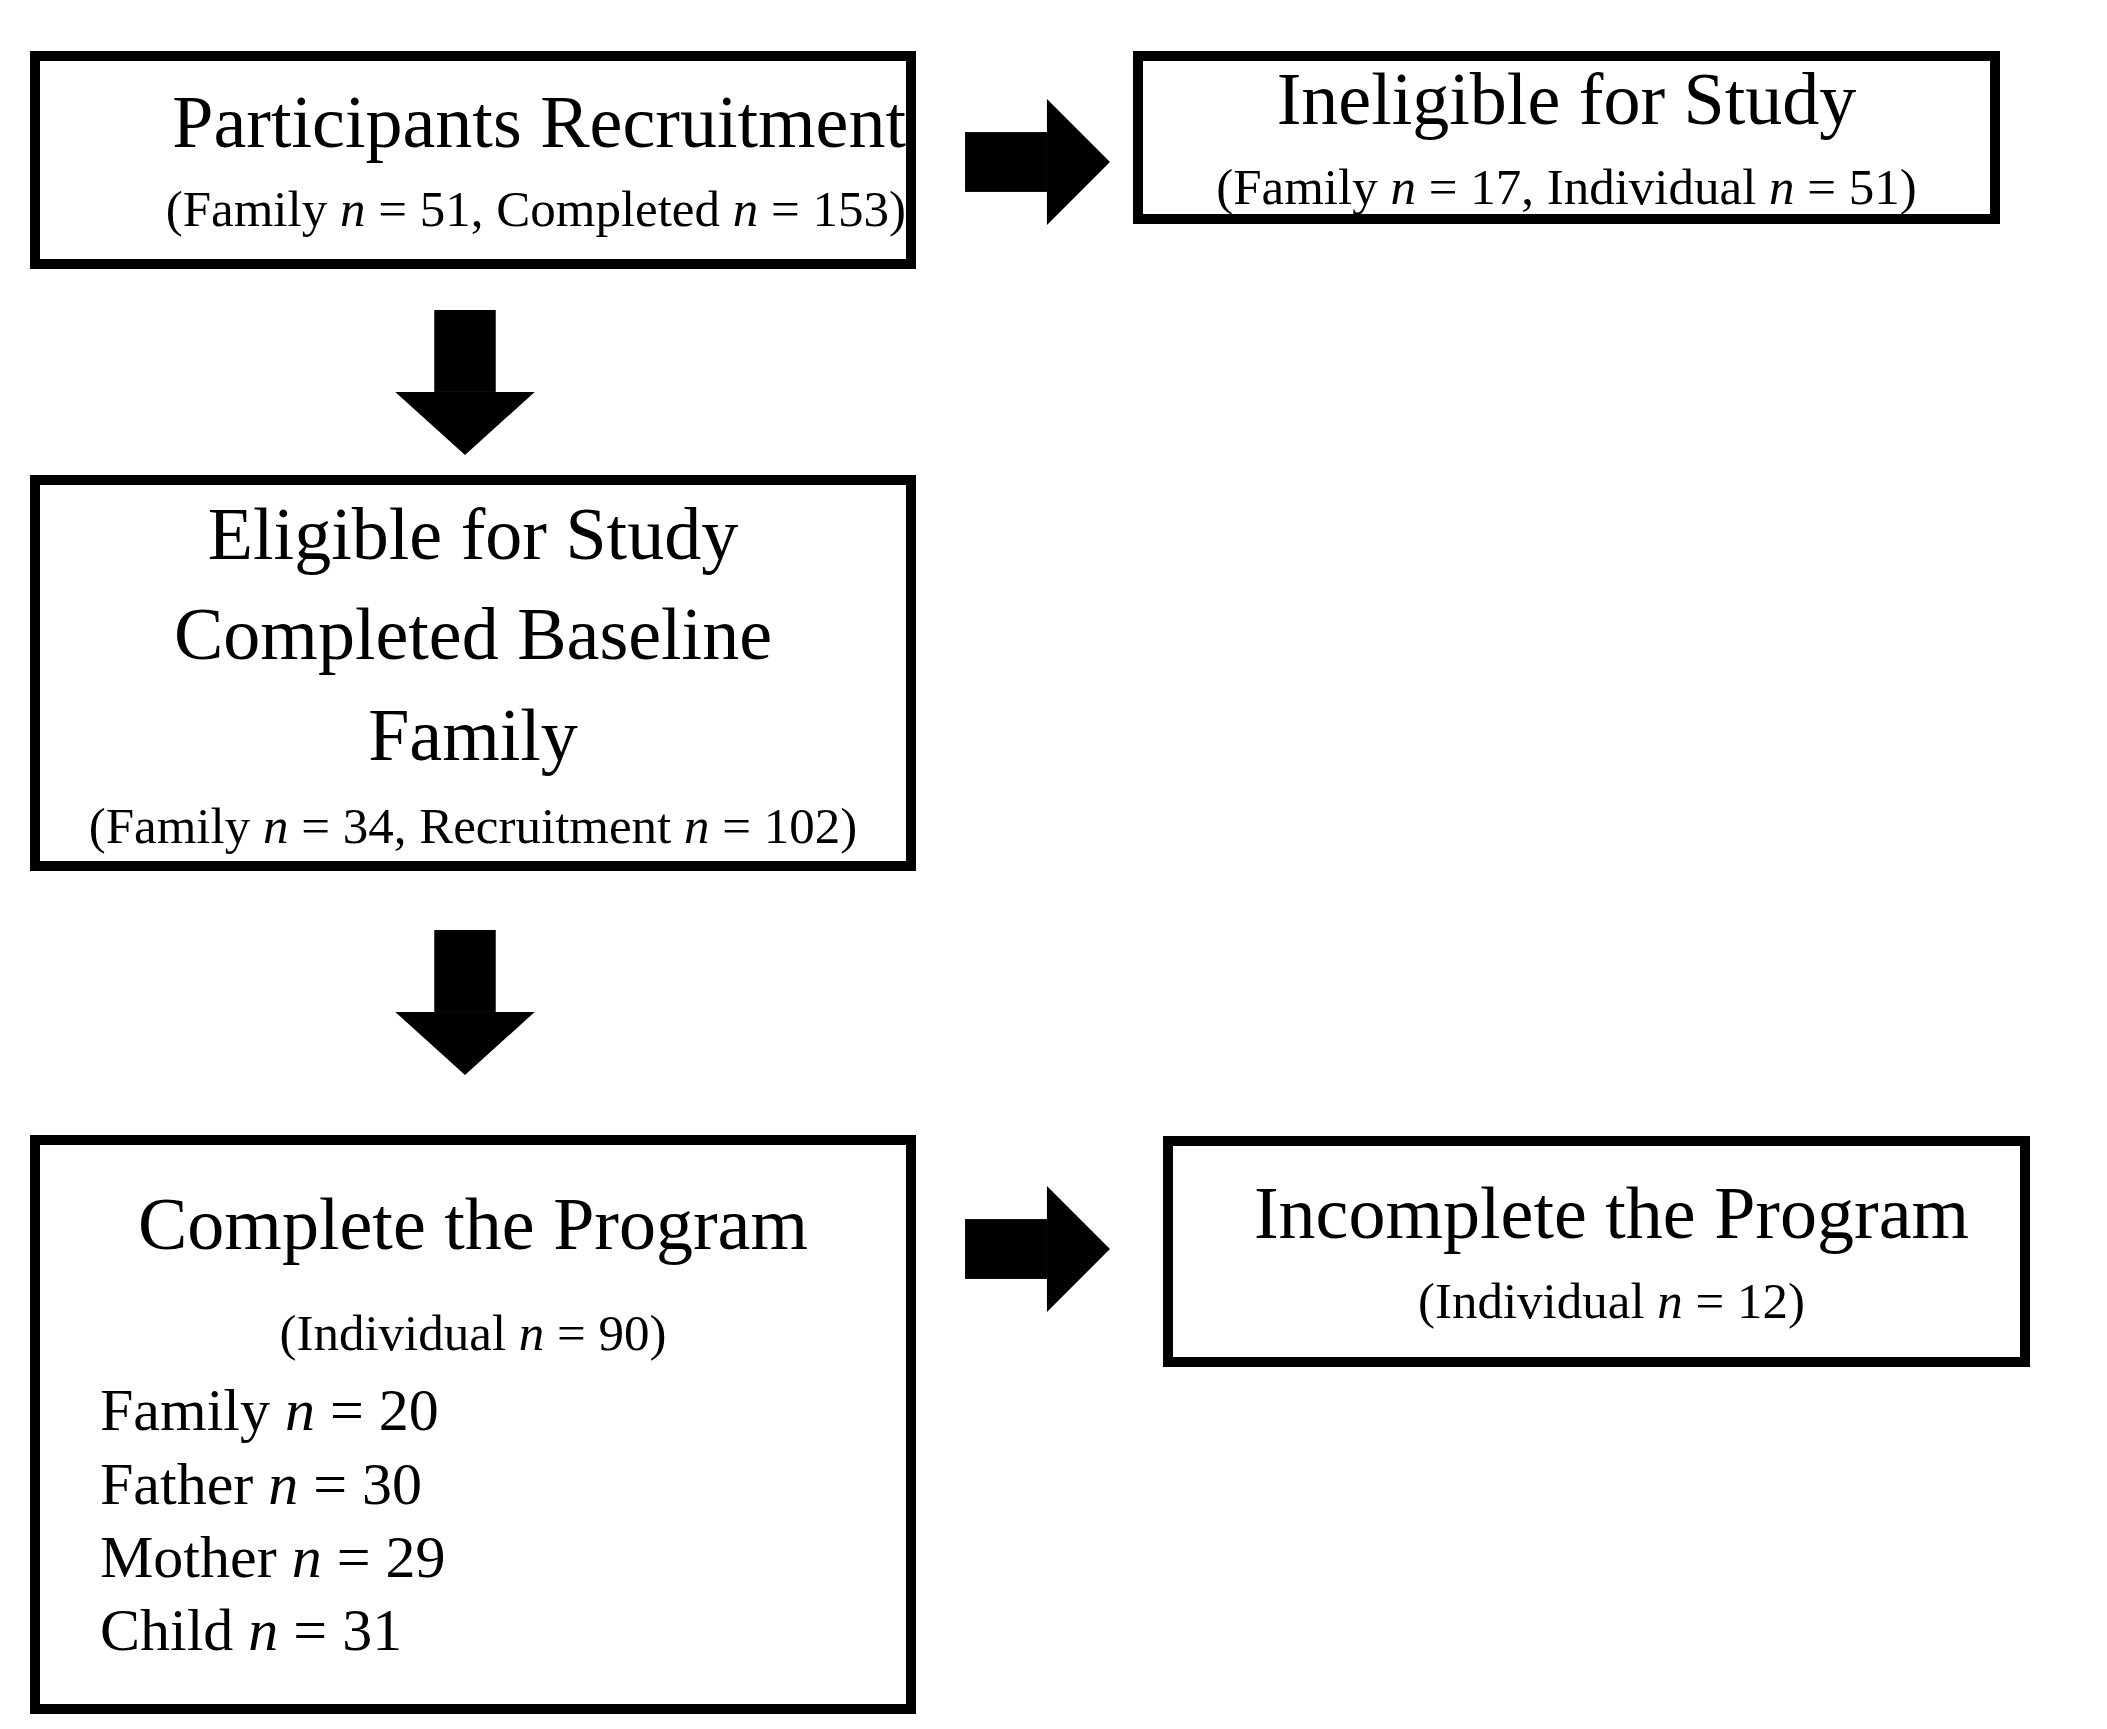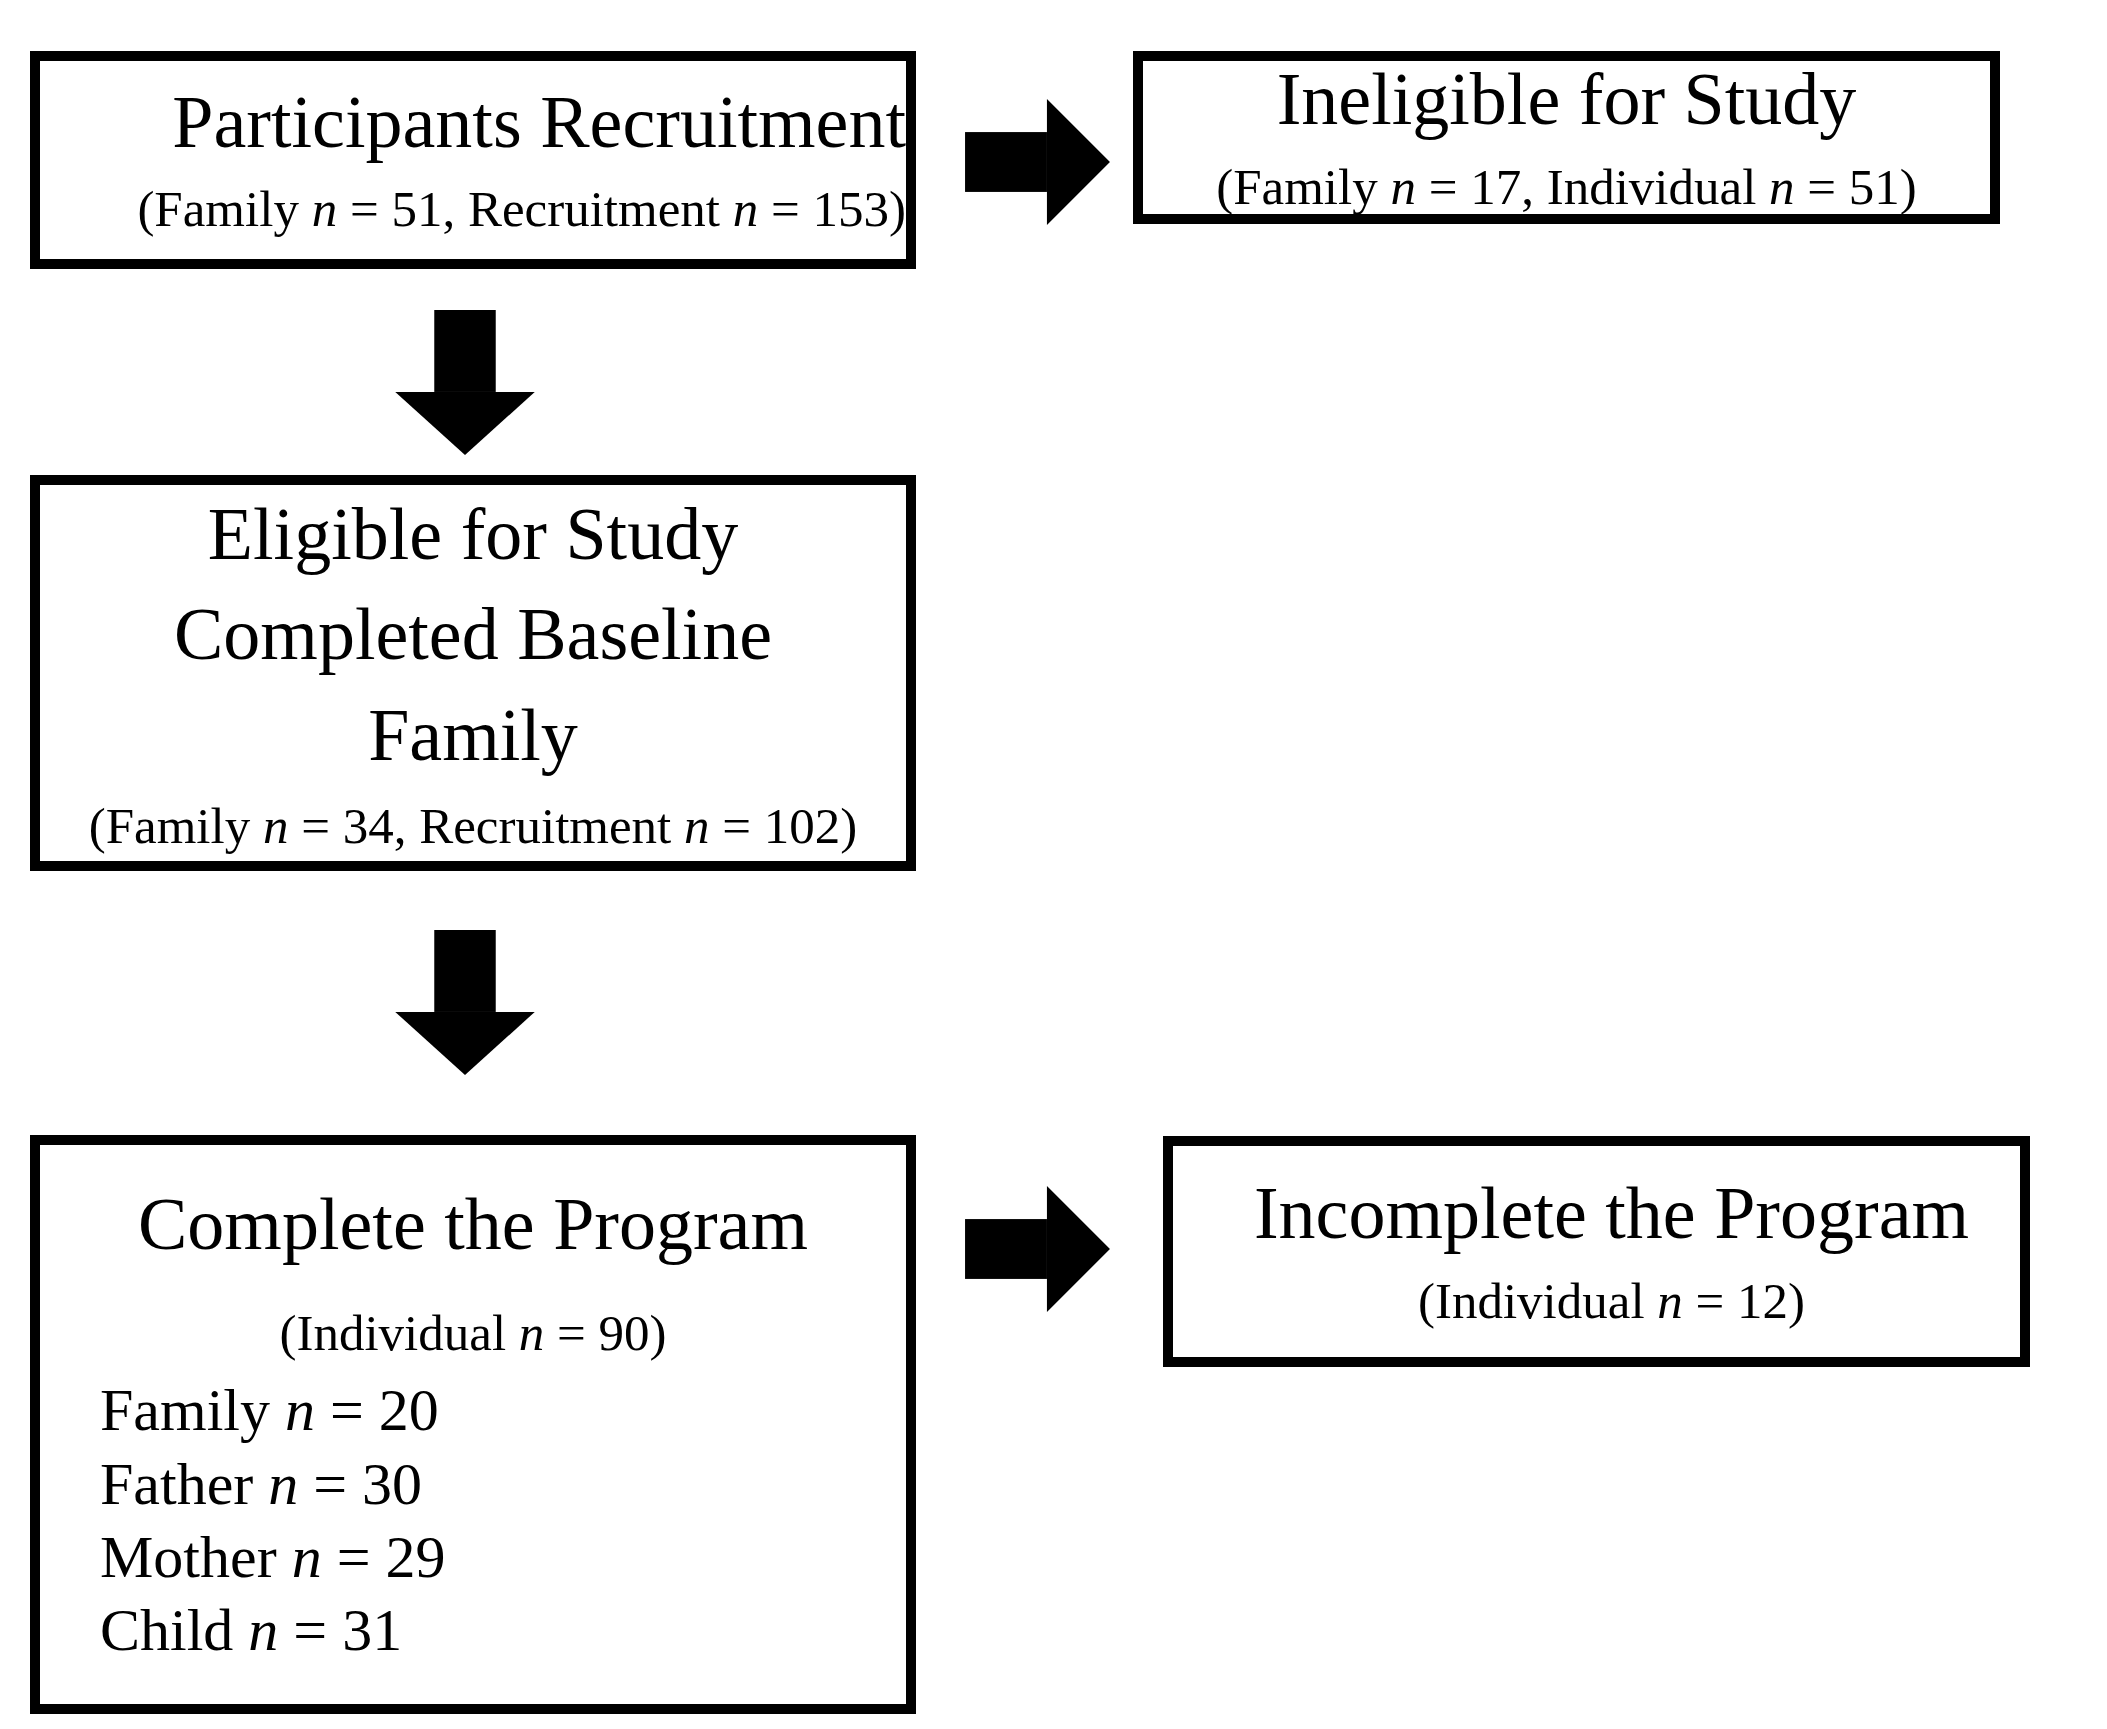--- a/index.html
+++ b/index.html
@@ -75,21 +75,21 @@
   #arrow-complete-to-incomplete    { left: 965px; top: 1186px; width: 145px; height: 126px; }
   .arrow svg { display: block; width: 100%; height: 100%; }
 </style>
 </head>
 <body>
 
 <div id="canvas">
 
   <div class="box" id="box-recruitment">
     <div class="box-title">Participants Recruitment</div>
-    <div class="box-detail"><span>(Family </span><span style="font-style: italic;">n</span><span> = 51, Recruitment </span><span style="font-style: italic;">n</span><span> = 153)</span></div>
+    <div class="box-detail"><span>(Family </span><span style="font-style: italic;">n</span><span> = 51, Completed </span><span style="font-style: italic;">n</span><span> = 153)</span></div>
   </div>
 
   <div class="arrow" id="arrow-recruitment-to-ineligible">
     <svg viewBox="0 0 184 160" xmlns="http://www.w3.org/2000/svg">
       <rect x="0" y="42" width="104" height="76" fill="#000000"></rect>
       <polygon points="104,0 184,80 104,160" fill="#000000"></polygon>
     </svg>
   </div>
 
   <div class="box" id="box-ineligible">

